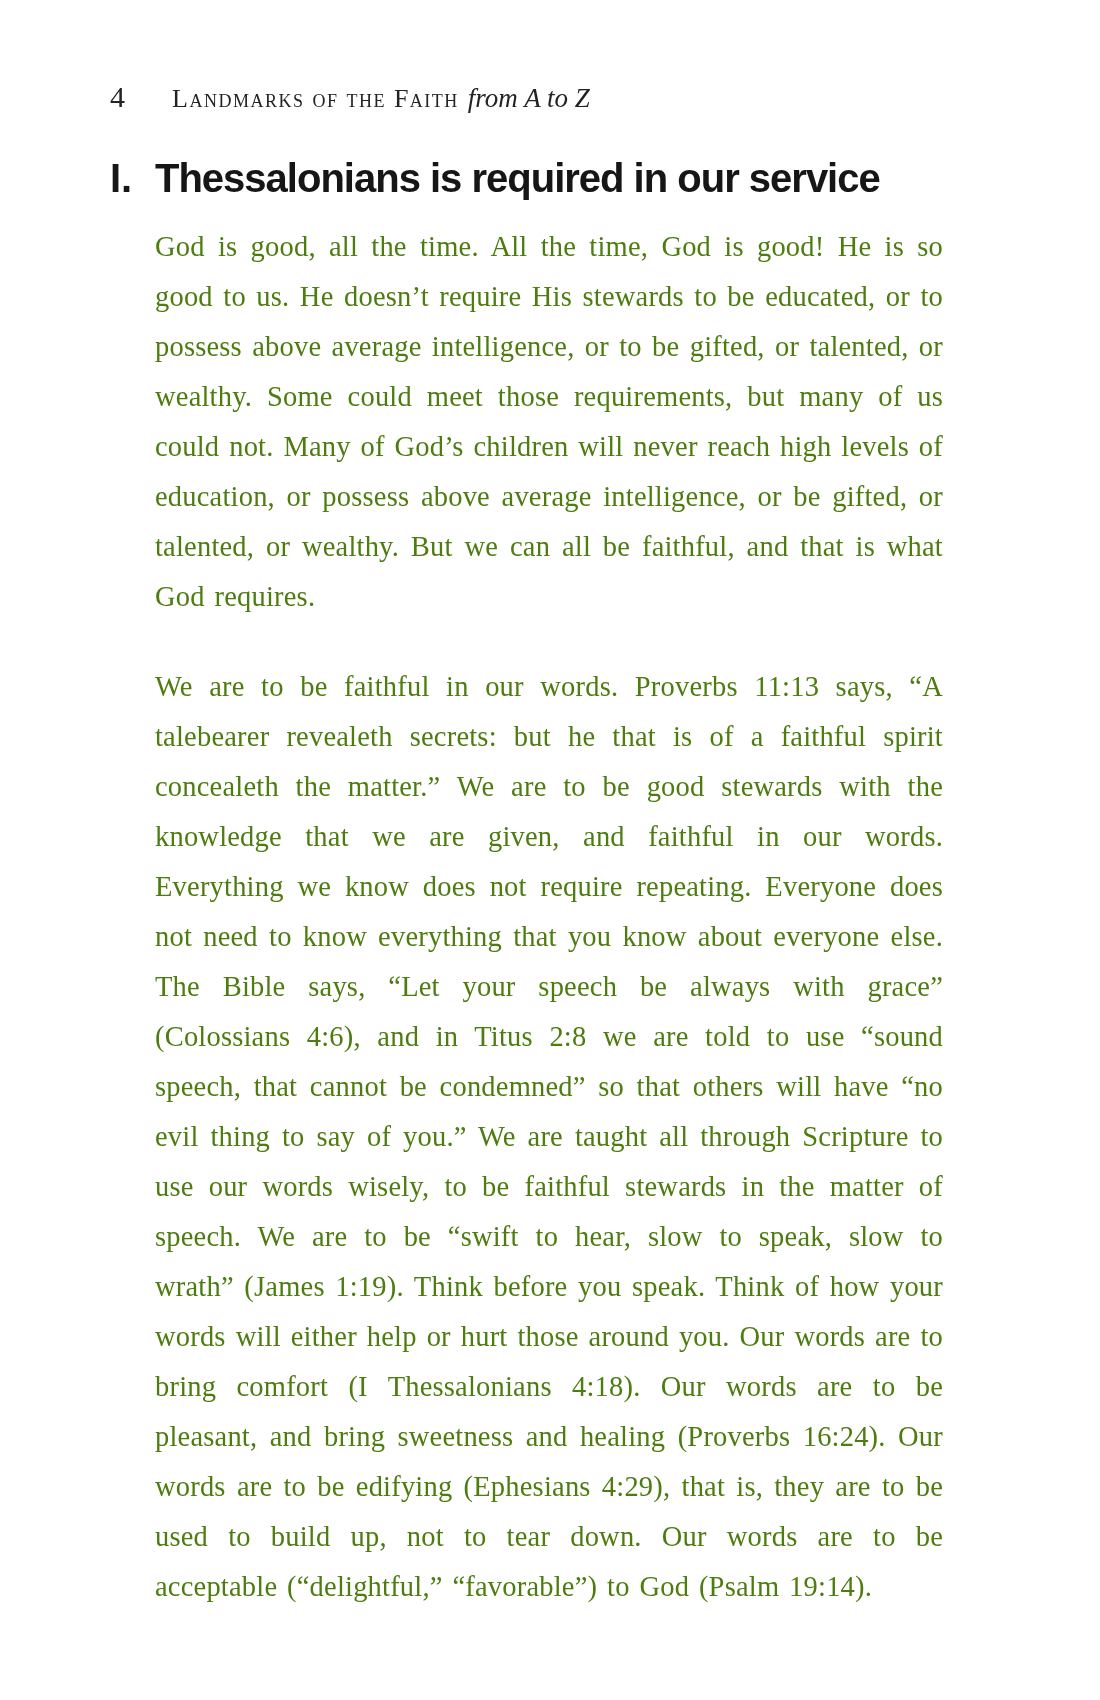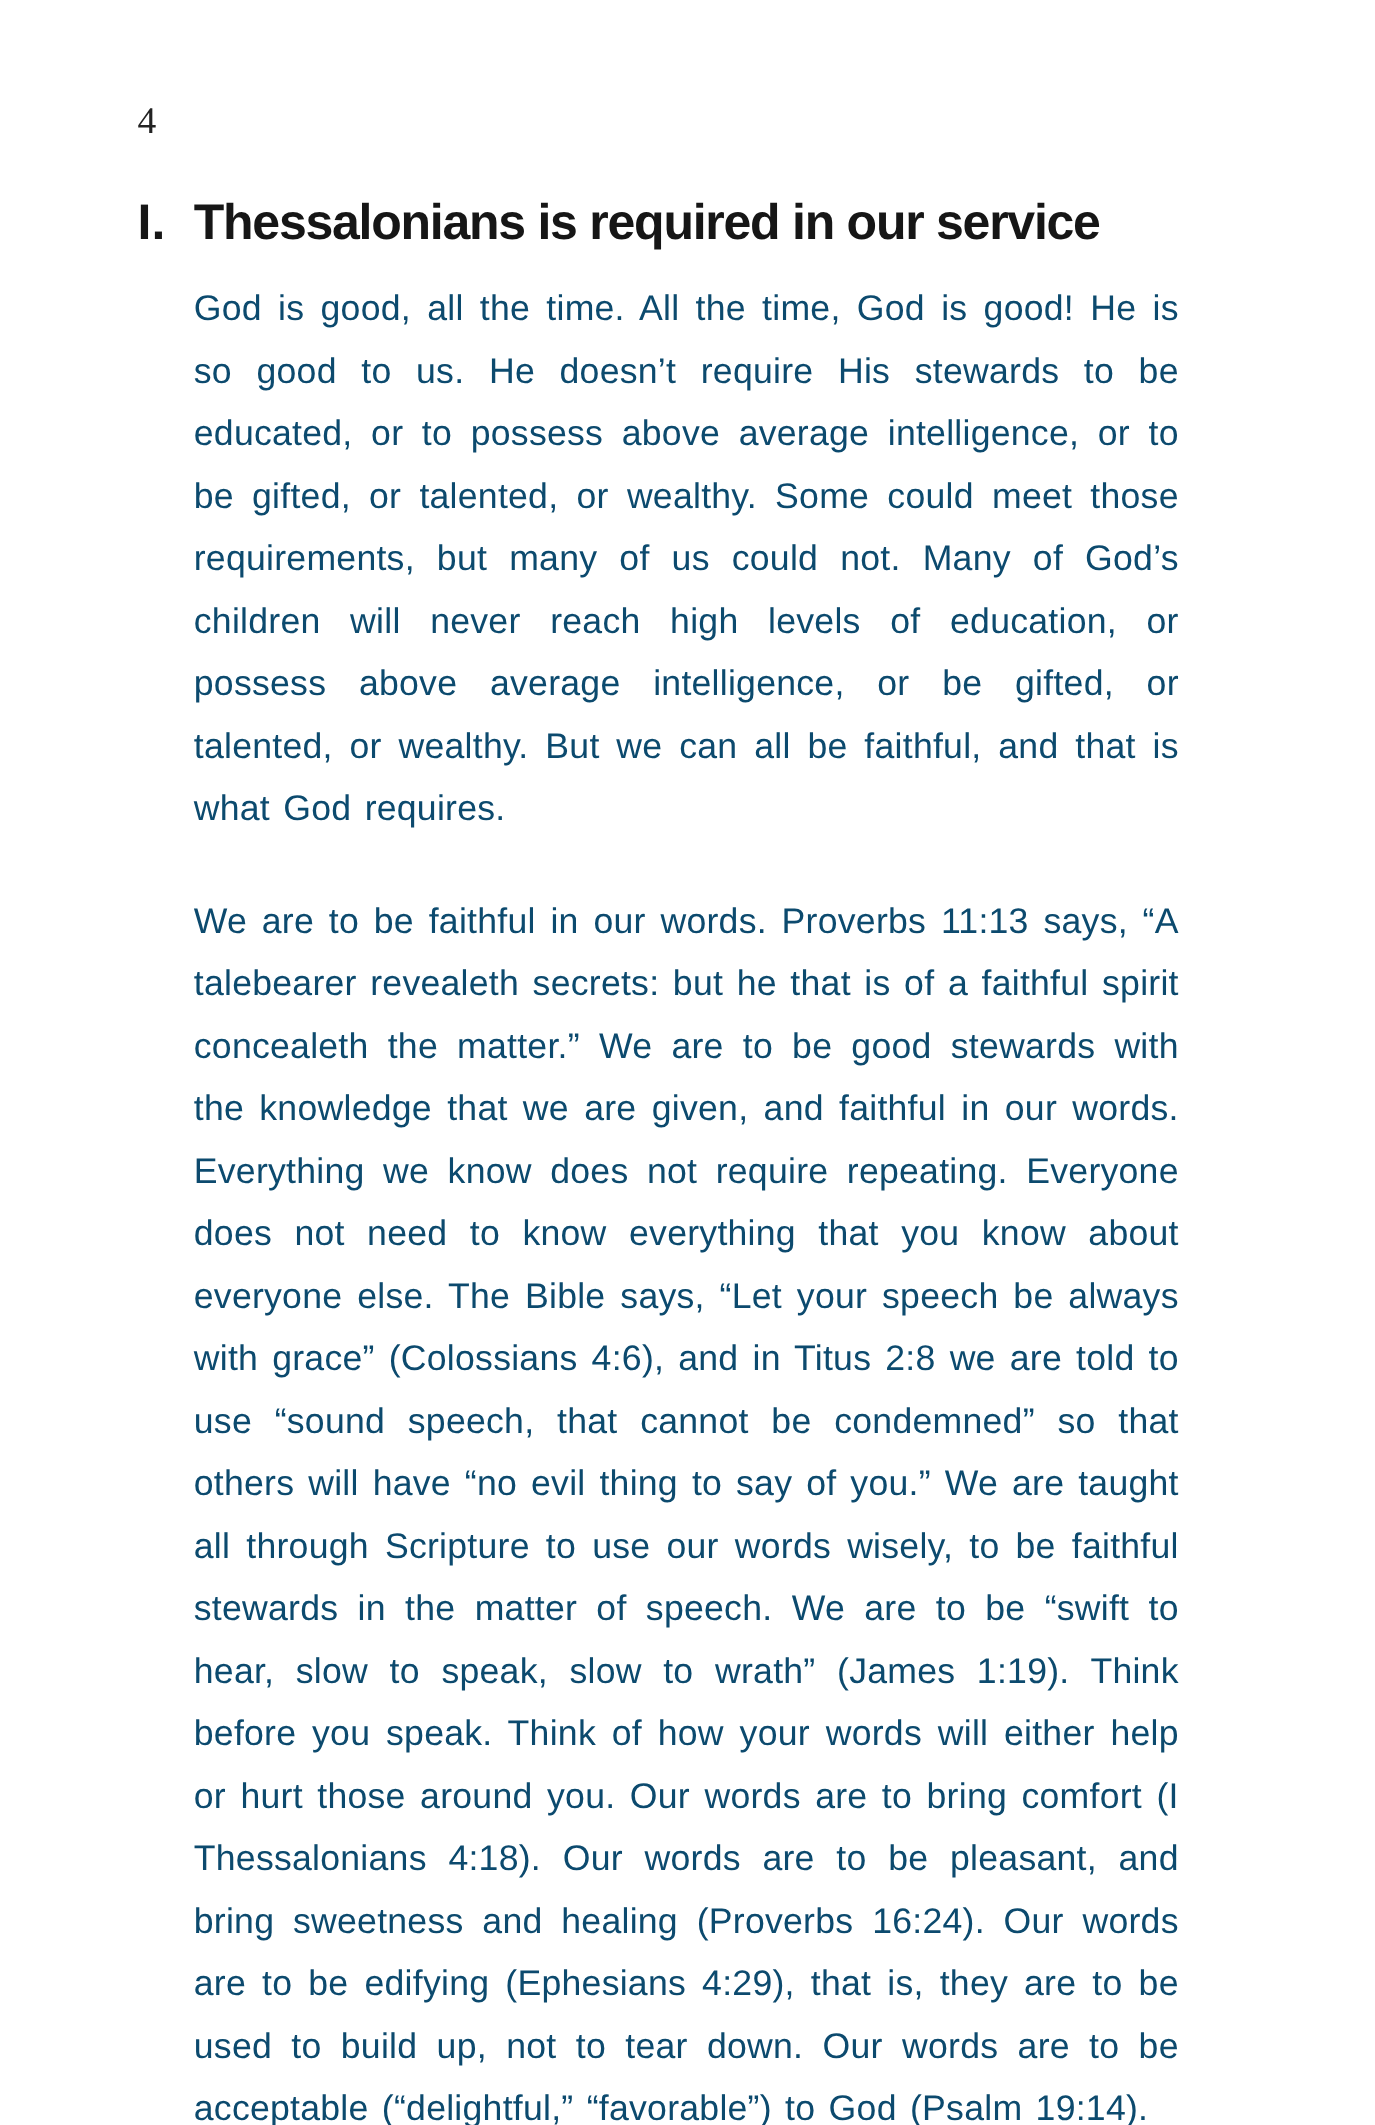--- a/index.html
+++ b/index.html
@@ -66,30 +66,34 @@
     width: 788px;
   }
   .para {
     margin: 0 0 40px 0;
     font-size: 28.5px;
     line-height: 50px;
     letter-spacing: 0.2px;
     word-spacing: 2.5px;
     text-align: justify;
     text-align-last: left;
-    color: #0c4a6e;
+    color: #4d7c0f;
+    font-family: Liberation Serif, serif;
   }
 </style>
 </head>
 <body>
 
 <div class="page">
 
   <header class="running-header">
     <span class="page-num">4</span>
+    <span class="book-title">
+      <span class="book-title-main">Landmarks of the Faith</span><span class="book-title-suffix">from A to Z</span>
+    </span>
   </header>
 
   <h1 class="section-heading">
     <span class="section-numeral">I.</span>
     <span class="section-title">Thessalonians is required in our service</span>
   </h1>
 
   <main class="body-text">
     <p class="para">God is good, all the time. All the time, God is good! He is so good to us. He doesn’t require His stewards to be educated, or to possess above average intelligence, or to be gifted, or talented, or wealthy. Some could meet those requirements, but many of us could not. Many of God’s children will never reach high levels of education, or possess above average intelligence, or be gifted, or talented, or wealthy. But we can all be faithful, and that is what God requires.</p>
     <p class="para">We are to be faithful in our words. Proverbs 11:13 says, “A talebearer revealeth secrets: but he that is of a faithful spirit concealeth the matter.” We are to be good stewards with the knowledge that we are given, and faithful in our words. Everything we know does not require repeating. Everyone does not need to know everything that you know about everyone else. The Bible says, “Let your speech be always with grace” (Colossians 4:6), and in Titus 2:8 we are told to use “sound speech, that cannot be condemned” so that others will have “no evil thing to say of you.” We are taught all through Scripture to use our words wisely, to be faithful stewards in the matter of speech. We are to be “swift to hear, slow to speak, slow to wrath” (James 1:19). Think before you speak. Think of how your words will either help or hurt those around you. Our words are to bring comfort (I Thessalonians 4:18). Our words are to be pleasant, and bring sweetness and healing (Proverbs 16:24). Our words are to be edifying (Ephesians 4:29), that is, they are to be used to build up, not to tear down. Our words are to be acceptable (“delightful,” “favorable”) to God (Psalm 19:14).</p>

